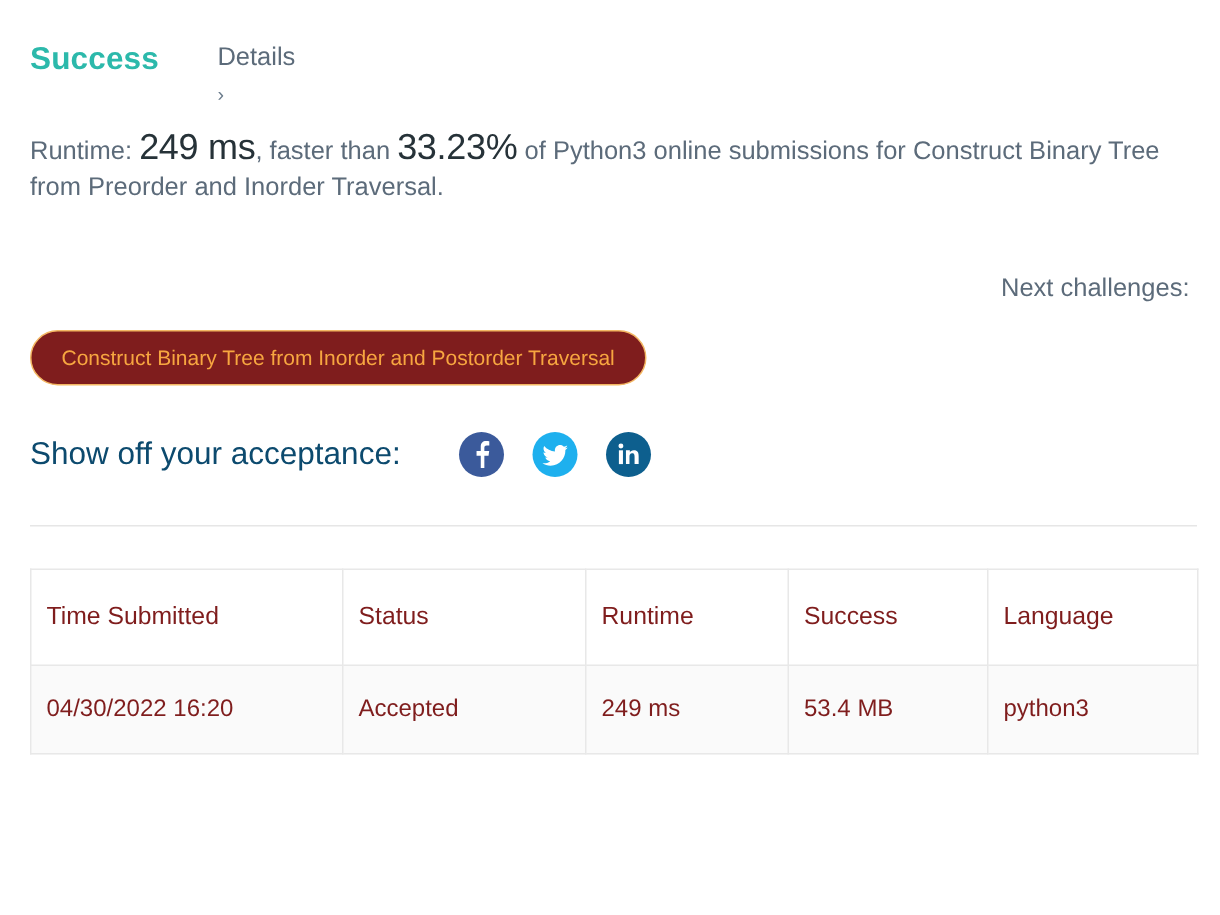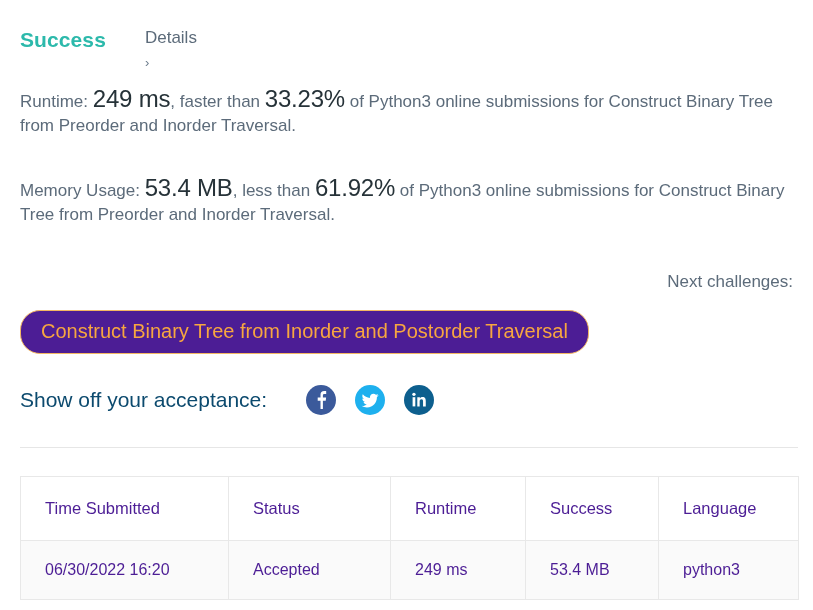--- a/index.html
+++ b/index.html
@@ -70,24 +70,24 @@
   .next-label {
     margin-top: 45px;
     font-size: 17px;
     color: #5c6b7a;
     text-align: right;
   }
   .pill-row { margin-top: 18px; }
   .pill {
     display: inline-block;
     border: 1px solid #f3b763;
-    background: #4c1d95;
+    background: #7f1d1d;
     color: #f7a640;
     border-radius: 20px;
-    font-size: 20px;
+    font-size: 14px;
     padding: 9px 20px 10px 20px;
     cursor: pointer;
     white-space: nowrap;
   }
 
   
   .share-row {
     margin-top: 29px;
     display: flex;
     align-items: center;
@@ -132,22 +132,22 @@
     width: 778px;
     border-collapse: collapse;
     table-layout: fixed;
     font-size: 16px;
   }
   .subs-table th,
   .subs-table td {
     border: 1px solid #e8e8e8;
     text-align: left;
     font-weight: normal;
-    color: #4c1d95;
-    padding: 0 24px;
+    color: #7f1d1d;
+    padding: 0 10px;
   }
   .subs-table th {
     height: 64px;
     background: #ffffff;
     font-size: 16.5px;
   }
   .subs-table td {
     height: 59px;
     background: #fafafa;
   }
@@ -168,23 +168,20 @@
     <span class="details-link">
       <span>Details</span>
       <span class="chev">›</span>
     </span>
   </div>
 
   <div class="stat-block stat-runtime">
     <span>Runtime: </span><span class="big">249 ms</span><span>, faster than </span><span class="big">33.23%</span><span> of Python3 online submissions for Construct Binary Tree from Preorder and Inorder Traversal.</span>
   </div>
 
-  <div class="stat-block stat-memory">
-    <span>Memory Usage: </span><span class="big">53.4 MB</span><span>, less than </span><span class="big">61.92%</span><span> of Python3 online submissions for Construct Binary Tree from Preorder and Inorder Traversal.</span>
-  </div>
 
   <div class="next-label">Next challenges:</div>
 
   <div class="pill-row">
     <span class="pill">Construct Binary Tree from Inorder and Postorder Traversal</span>
   </div>
 
   <div class="share-row">
     <span class="share-label">Show off your acceptance:</span>
     <span class="social-icons">
@@ -225,21 +222,21 @@
       <tr>
         <th class="col-time">Time Submitted</th>
         <th class="col-status">Status</th>
         <th class="col-runtime">Runtime</th>
         <th class="col-memory">Success</th>
         <th class="col-lang">Language</th>
       </tr>
     </thead>
     <tbody>
       <tr>
-        <td>06/30/2022 16:20</td>
+        <td>04/30/2022 16:20</td>
         <td class="accepted">Accepted</td>
         <td>249 ms</td>
         <td>53.4 MB</td>
         <td>python3</td>
       </tr>
     </tbody>
   </table>
 
 </div>
 

